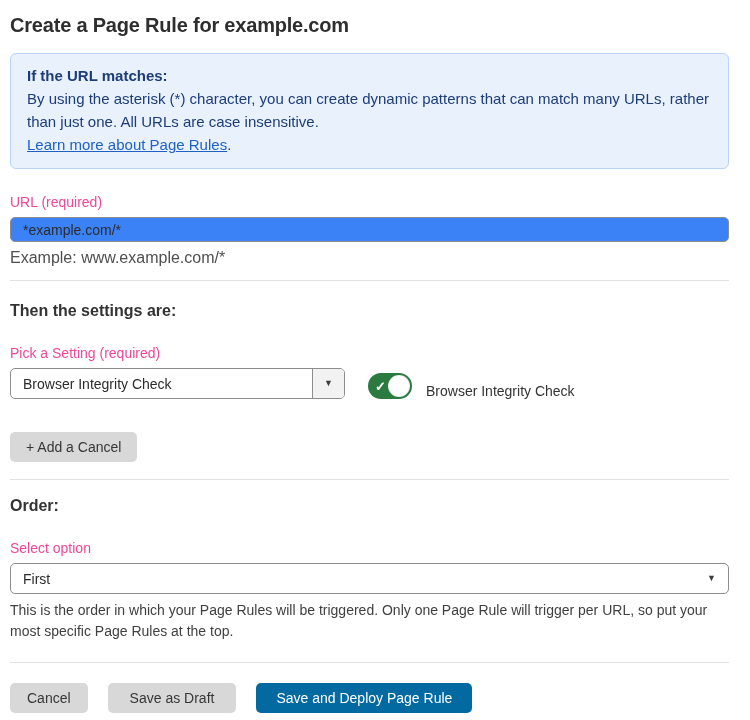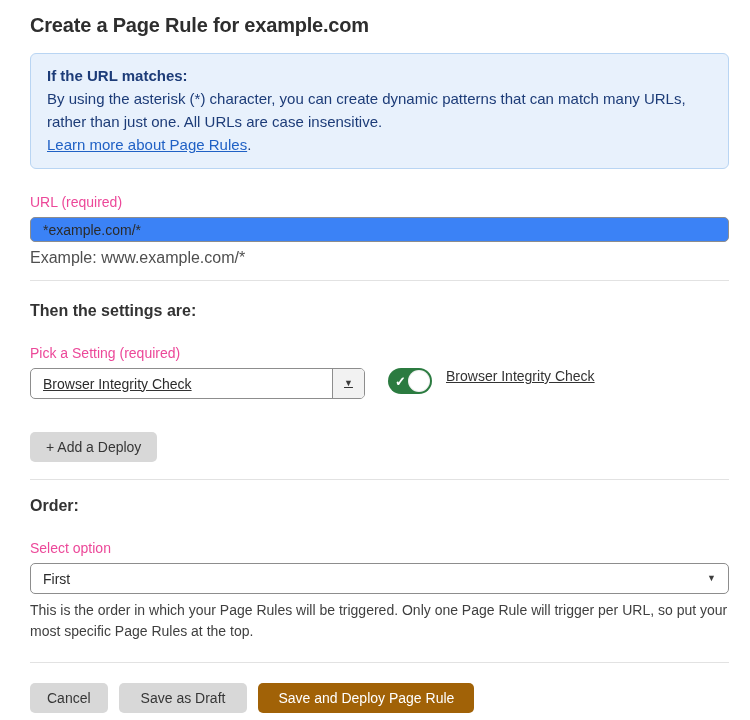--- a/index.html
+++ b/index.html
@@ -5,21 +5,21 @@
   * { box-sizing: border-box; }
   html, body { margin: 0; padding: 0; }
   body {
     width: 750px;
     height: 720px;
     background: #ffffff;
     font-family: "Liberation Sans", sans-serif;
     color: #333333;
     overflow: hidden;
   }
-  .container { padding: 0 21px 0 10px; margin-left: 20px; }
+  .container { padding: 0 21px 0 10px; }
 
   .page-title {
     margin: 13px 0 0 0;
     font-size: 20px;
     line-height: 24px;
     font-weight: 700;
     color: #2e2e2e;
     letter-spacing: -0.2px;
   }
 
@@ -77,22 +77,21 @@
     margin: 20px 0 0 0;
     font-size: 16px;
     line-height: 19px;
     font-weight: 700;
     color: #333333;
   }
 
   .picker-row {
     margin-top: 7px;
     display: flex;
-    align-items: flex-start;
-    text-decoration: underline;
+    align-items: flex-end;
   }
   .combo {
     width: 335px;
     height: 31px;
     border: 1px solid #8d8d8d;
     border-radius: 5px;
     background: #ffffff;
     display: flex;
     overflow: hidden;
     cursor: pointer;
@@ -162,21 +161,21 @@
     border: none;
     border-radius: 5px;
     font-family: inherit;
     font-size: 14px;
     cursor: pointer;
     display: inline-flex;
     align-items: center;
     justify-content: center;
   }
   .btn-gray { background: #d8d8d8; color: #363636; }
-  .btn-blue { background: #a16207; color: #ffffff; }
+  .btn-blue { background: #0369a1; color: #ffffff; }
 
   .add-setting-btn {
     margin-top: 33px;
     height: 30px;
     padding: 0 16px;
   }
 
   .order-helper {
     margin-top: 6px;
     font-size: 14px;
@@ -197,21 +196,21 @@
     padding: 0 12px;
     font-size: 14px;
     color: #2b2b2b;
     cursor: pointer;
   }
 
   .footer-divider { margin-top: 20px; }
   .footer-row {
     margin-top: 20px;
     display: flex;
-    gap: 11px;
+    gap: 20px;
   }
   .footer-row .btn { height: 30px; }
   .cancel-btn { padding: 0 17px; }
   .draft-btn { padding: 0 22px; }
   .deploy-btn { padding: 0 20px; }
 </style>
 </head>
 <body>
 
 <div class="container">
@@ -241,21 +240,21 @@
         <span class="arrow-glyph">▼</span>
       </div>
     </div>
     <div class="toggle">
       <span class="toggle-check">✓</span>
       <span class="toggle-knob"></span>
     </div>
     <div class="toggle-label">Browser Integrity Check</div>
   </div>
 
-  <button class="btn btn-gray add-setting-btn">+ Add a Deploy</button>
+  <button class="btn btn-gray add-setting-btn">+ Add a Cancel</button>
 
   <hr class="divider" style="margin-top:17px;">
 
   <h2 class="section-heading" style="margin-top:16px;">Order:</h2>
 
   <div class="field-label">Select option</div>
 
   <div class="select">
     <span>First</span>
     <span class="arrow-glyph">▼</span>

